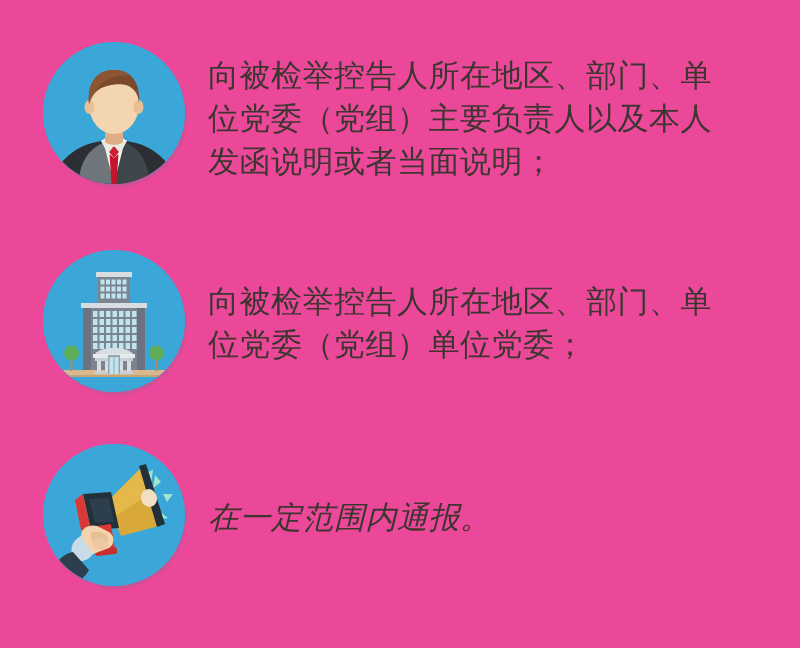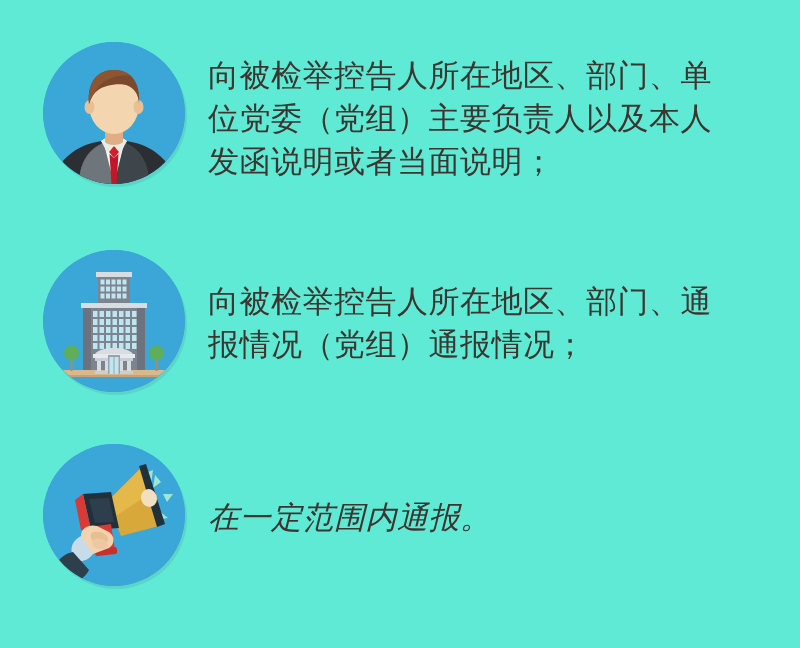--- a/index.html
+++ b/index.html
@@ -10,21 +10,21 @@
     width: 800px;
     height: 648px;
     overflow: hidden;
     background: #dbe9f3;
     font-family: "Liberation Sans", "DejaVu Sans", sans-serif;
   }
   #page {
     position: relative;
     width: 800px;
     height: 648px;
-    background: #5eead4;
+    background: #ec4899;
   }
   .row {
     position: absolute;
     left: 0;
     width: 800px;
     display: flex;
     align-items: flex-start;
   }
   .icon-wrap {
     position: relative;
@@ -213,21 +213,21 @@
             <rect x="52" y="121" width="38" height="3" fill="#c9cfd6"></rect>
 
             <rect x="65" y="105" width="12" height="19" fill="#9aa2ac"></rect>
             <rect x="66.5" y="107" width="9" height="17" fill="#bfe6f0"></rect>
             <rect x="70.5" y="107" width="1" height="17" fill="#9aa2ac"></rect>
           </g>
         </svg>
       </div>
     </div>
     <div class="text-col">
-      <div class="para">向被检举控告人所在地区、部门、通报情况（党组）通报情况；</div>
+      <div class="para">向被检举控告人所在地区、部门、单位党委（党组）单位党委；</div>
     </div>
   </div>
 
   <div class="row" id="row-3">
     <div class="icon-wrap">
       <div class="circle">
         <svg viewBox="0 0 142 142" xmlns="http://www.w3.org/2000/svg">
           <defs>
             <clipPath id="clipCircle3">
                 <circle cx="71" cy="71" r="71"></circle>

